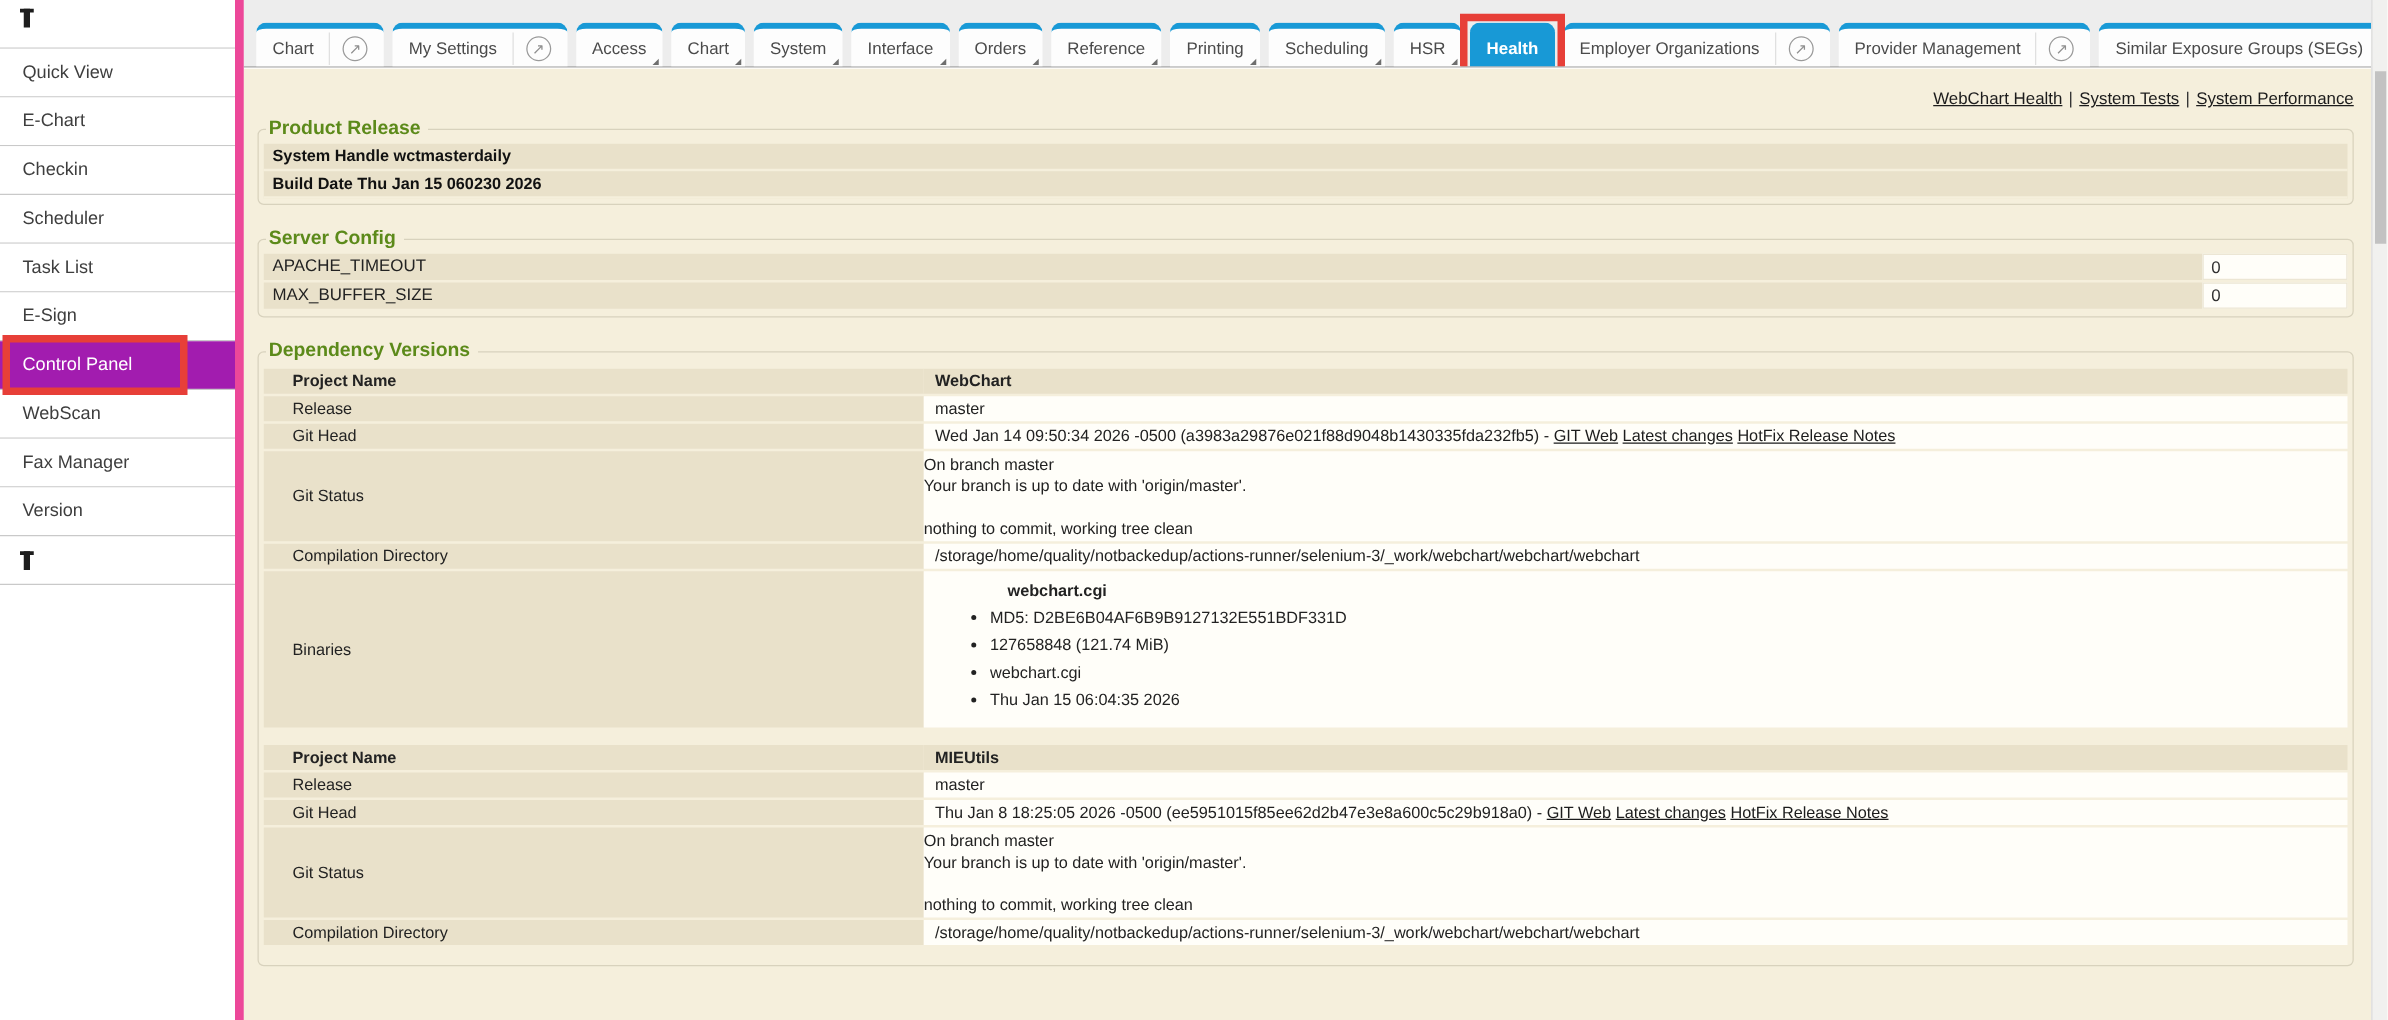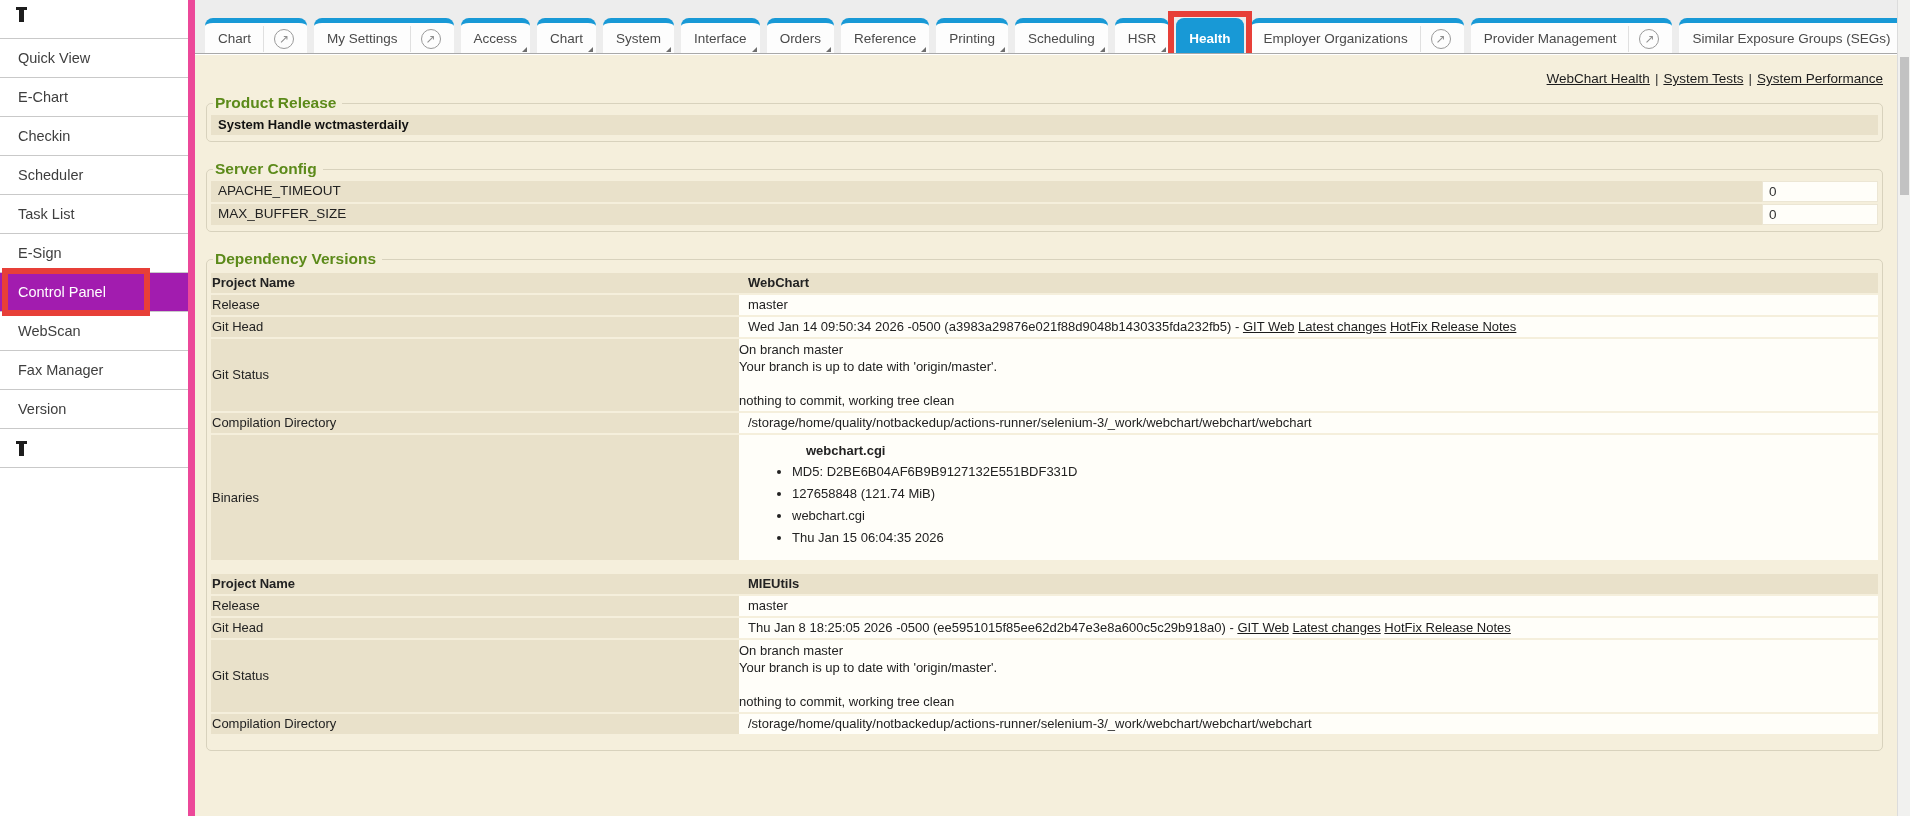--- a/index.html
+++ b/index.html
@@ -58,21 +58,21 @@
 
   .sc-row { display:flex; margin-bottom:2px; font-size:13.5px; color:#222; }
   .sc-label { flex:1; background:#e9e1ca; padding:2px 7px; line-height:16px; }
   .sc-value { width:116px; background:#fffef9; border:1px solid #ece6d4;
               padding:2px 6px; line-height:15px; color:#333; }
 
   .dep-table { display:table; width:100%; border-spacing:0 2px; font-size:13px; color:#222;
                margin-bottom:10px; }
   .dep-row { display:table-row; }
   .dep-label { display:table-cell; width:528px; background:#e9e1ca; vertical-align:middle;
-               padding:2px 1px; line-height:16px; }
+               padding:2px 23px; line-height:16px; }
   .dep-value { display:table-cell; background:#fffef9; vertical-align:middle;
                padding:2px 9px; line-height:16px; }
   .dep-row.hdr .dep-label, .dep-row.hdr .dep-value { background:#e9e1ca; font-weight:bold; }
   .dep-value a { color:#1c1c1c; text-decoration:underline; cursor:pointer; }
   .prewrap { white-space:pre-line; line-height:17px; padding:2px 0; }
   .bin-cell { padding:8px 9px 10px 9px; }
   .bin-title { font-weight:bold; margin-left:58px; margin-bottom:2px; }
   .bin-cell ul { margin:2px 0 0 0; padding-left:44px; }
   .bin-cell li { margin:3px 0; line-height:19px; }
 
@@ -176,20 +176,21 @@
       </div>
   </aside>
 
   <main class="content">
     <div class="health-links" id="health-links"><a class="hlink">WebChart Health</a><span class="lsep">|</span><a class="hlink">System Tests</a><span class="lsep">|</span><a class="hlink">System Performance</a></div>
 
     <fieldset>
       <legend>Product Release</legend>
       <div id="product-rows">
           <div class="pr-row">System Handle wctmasterdaily</div>
+          <div class="pr-row">Build Date Thu Jan 15 060230 2026</div>
         </div>
     </fieldset>
 
     <fieldset>
       <legend>Server Config</legend>
       <div id="server-rows">
           <div class="sc-row">
             <div class="sc-label">APACHE_TIMEOUT</div>
             <div class="sc-value">0</div>
           </div>

